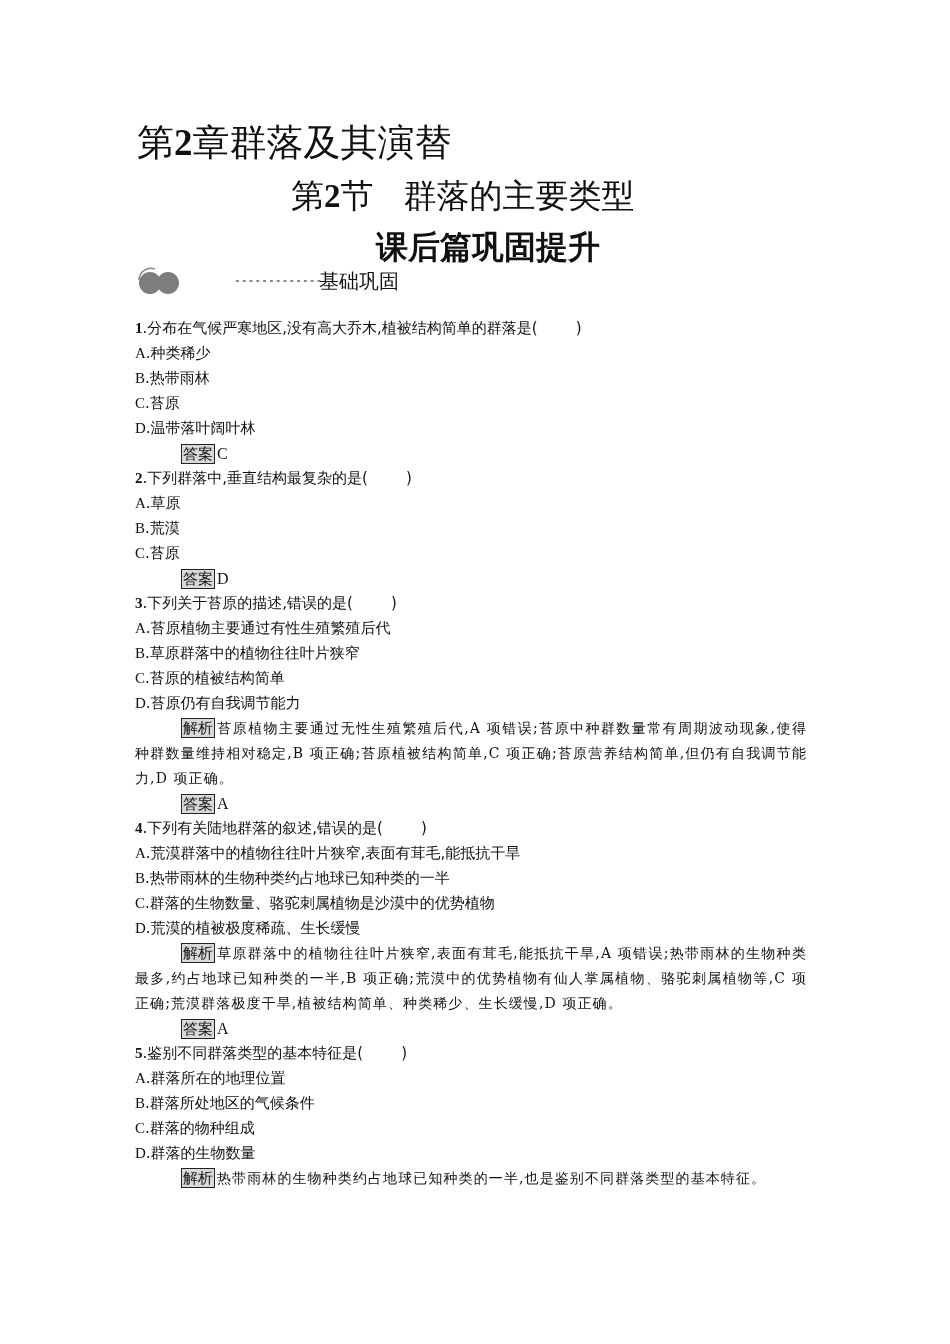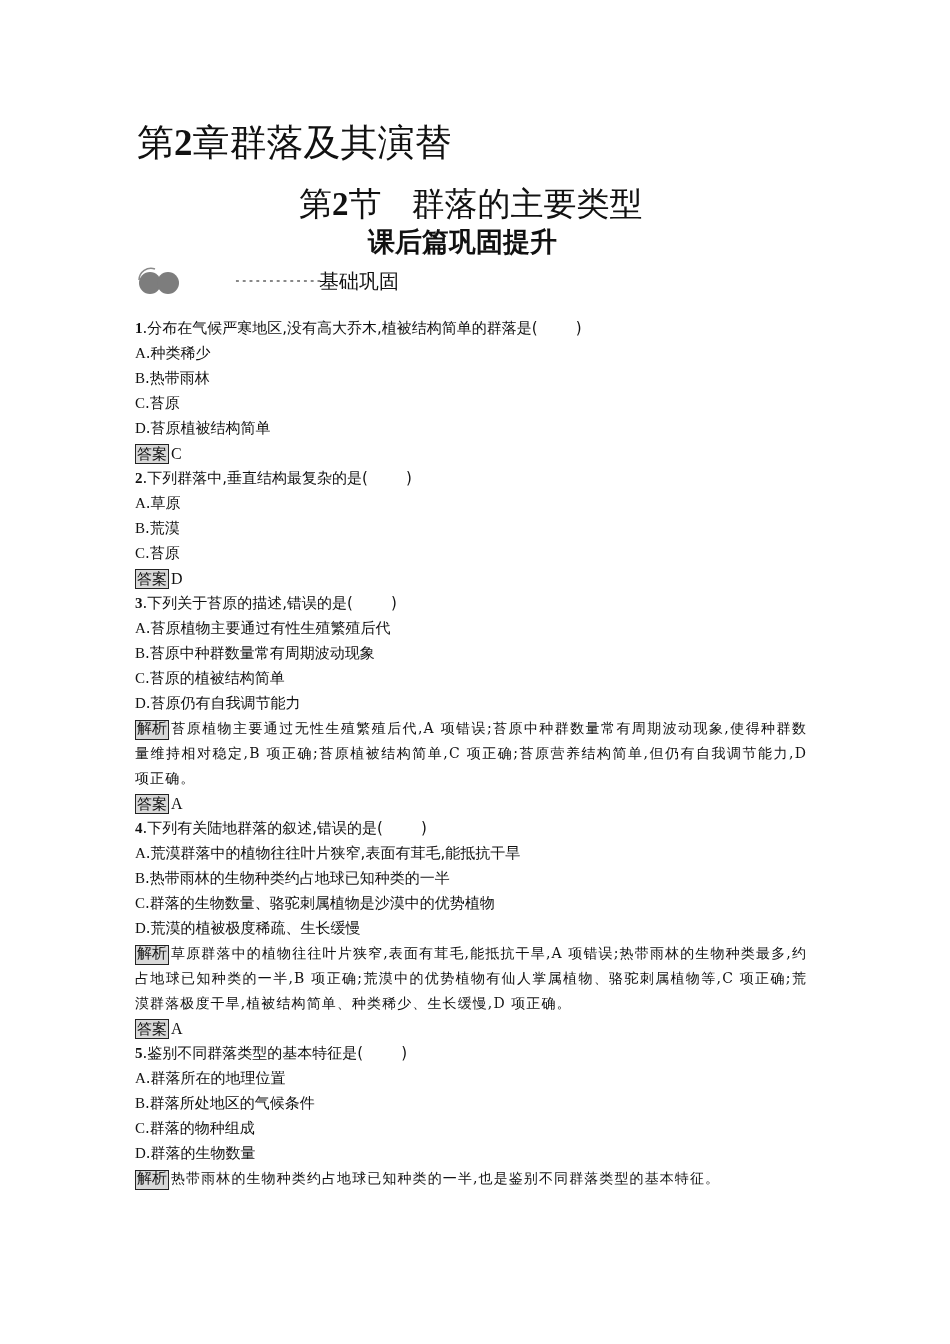--- a/index.html
+++ b/index.html
@@ -4,47 +4,47 @@
   <style>
     html, body { margin: 0; padding: 0; background: #ffffff; }
     body { width: 950px; height: 1344px; position: relative; overflow: hidden;
            font-family: "DejaVu Serif", "Liberation Serif", serif; color: #111; }
     .page { position: absolute; left: 0; top: 0; width: 950px; height: 1344px; }
 
     .chapter-title { position: absolute; left: 137px; top: 120px; font-size: 37px; line-height: 46px;
                      font-family: "DejaVu Sans", "Liberation Sans", sans-serif; font-weight: normal; letter-spacing: 0px; margin: 0; }
     .chapter-title .num { font-family: "Liberation Serif", serif; font-weight: bold; }
     .section-title { position: absolute; left: 287px; top: 172px; font-size: 33px; line-height: 40px;
-                     font-family: "DejaVu Sans", "Liberation Sans", sans-serif; margin: 12px; font-weight: normal; }
+                     font-family: "DejaVu Sans", "Liberation Sans", sans-serif; margin: 4px; font-weight: normal; }
     .section-title .num { font-family: "Liberation Serif", serif; font-weight: bold; }
     .section-title .gap { display: inline-block; width: 30px; }
-    .sub-title { position: absolute; left: 368px; top: 224px; font-size: 27px; line-height: 36px;
-                 font-family: Liberation Sans, sans-serif; margin: 0; }
+    .sub-title { position: absolute; left: 368px; top: 224px; font-size: 32px; line-height: 36px;
+                 font-family: Liberation Mono, monospace; margin: 8px; }
     .sub-title b { font-weight: bold; }
 
     .band { position: absolute; left: 135px; top: 266px; height: 30px; width: 320px; text-align: right; }
     .band-icon { position: absolute; left: 0; top: 0; width: 50px; height: 30px; }
     .band-dots { position: absolute; left: 99px; top: 13px; width: 88px; height: 4px;
                  background-image: radial-gradient(circle, #888 1.1px, transparent 1.4px);
                  background-size: 6.8px 4px; background-repeat: repeat-x; }
     .band-label { position: absolute; left: 184px; top: 3px; font-size: 20px; line-height: 24px;
                   font-family: "DejaVu Sans", "Liberation Sans", sans-serif; }
 
     .content { position: absolute; left: 135px; top: 316px; width: 672px; }
     .line { font-size: 15px; line-height: 25px; height: 25px; white-space: nowrap;
             font-family: "DejaVu Sans", "Liberation Sans", sans-serif; }
     .q-num { font-family: "Liberation Serif", serif; font-weight: bold; }
     .opt-letter { font-family: "Liberation Serif", serif; }
     .paren { display: inline-block; }
     .badge { display: inline-block; background: #d9d9d9; border: 1px solid #222; font-size: 15px;
-             line-height: 18px; padding: 0 1px; margin-right: 2px; font-family: "DejaVu Sans", "Liberation Sans", sans-serif; }
+             line-height: 18px; padding: 0 1px; margin-right: 2px; font-family: "DejaVu Sans", "Liberation Sans", sans-serif; margin-left: 46px; }
     .answer-val { font-family: "Liberation Serif", serif; font-size: 16px; }
     .analysis { font-size: 14px; line-height: 25px; font-family: "DejaVu Serif", "Liberation Serif", serif;
                 letter-spacing: 1.1px; text-align: justify; white-space: normal; }
-    .analysis .badge { letter-spacing: 0; font-family: Liberation Mono, monospace; }
+    .analysis .badge { letter-spacing: 0; }
   </style>
 </head>
 <body>
 
 <div class="page">
 
   <h1 class="chapter-title"><span>第</span><span class="num">2</span><span>章群落及其演替</span></h1>
 
   <h2 class="section-title"><span>第</span><span class="num">2</span><span>节</span><span class="gap"></span><span>群落的主要类型</span></h2>
 
@@ -59,34 +59,34 @@
     <div class="band-dots"></div>
     <div class="band-label">基础巩固</div>
   </div>
 
   <div class="content" id="content">
       <div>
         <div class="line"><span class="q-num">1</span><span>.分布在气候严寒地区,没有高大乔木,植被结构简单的群落是(</span><span class="paren" style="white-space:pre">        )</span></div>
         <div class="line"><span class="opt-letter">A</span><span>.种类稀少</span></div>
         <div class="line"><span class="opt-letter">B</span><span>.热带雨林</span></div>
         <div class="line"><span class="opt-letter">C</span><span>.苔原</span></div>
-        <div class="line"><span class="opt-letter">D</span><span>.苔原植被结构简单</span></div>
+        <div class="line"><span class="opt-letter">D</span><span>.温带落叶阔叶林</span></div>
         <div class="line"><span class="badge">答案</span><span class="answer-val">C</span></div>
       </div>
       <div>
         <div class="line"><span class="q-num">2</span><span>.下列群落中,垂直结构最复杂的是(</span><span class="paren" style="white-space:pre">        )</span></div>
         <div class="line"><span class="opt-letter">A</span><span>.草原</span></div>
         <div class="line"><span class="opt-letter">B</span><span>.荒漠</span></div>
         <div class="line"><span class="opt-letter">C</span><span>.苔原</span></div>
         <div class="line"><span class="badge">答案</span><span class="answer-val">D</span></div>
       </div>
       <div>
         <div class="line"><span class="q-num">3</span><span>.下列关于苔原的描述,错误的是(</span><span class="paren" style="white-space:pre">        )</span></div>
         <div class="line"><span class="opt-letter">A</span><span>.苔原植物主要通过有性生殖繁殖后代</span></div>
-        <div class="line"><span class="opt-letter">B</span><span>.苔原中种群数量常有周期波动现象</span></div>
+        <div class="line"><span class="opt-letter">B</span><span>.草原群落中的植物往往叶片狭窄</span></div>
         <div class="line"><span class="opt-letter">C</span><span>.苔原的植被结构简单</span></div>
         <div class="line"><span class="opt-letter">D</span><span>.苔原仍有自我调节能力</span></div>
         <div class="analysis"><span class="badge">解析</span><span>苔原植物主要通过无性生殖繁殖后代,A 项错误;苔原中种群数量常有周期波动现象,使得种群数量维持相对稳定,B 项正确;苔原植被结构简单,C 项正确;苔原营养结构简单,但仍有自我调节能力,D 项正确。</span></div>
         <div class="line"><span class="badge">答案</span><span class="answer-val">A</span></div>
       </div>
       <div>
         <div class="line"><span class="q-num">4</span><span>.下列有关陆地群落的叙述,错误的是(</span><span class="paren" style="white-space:pre">        )</span></div>
         <div class="line"><span class="opt-letter">A</span><span>.荒漠群落中的植物往往叶片狭窄,表面有茸毛,能抵抗干旱</span></div>
         <div class="line"><span class="opt-letter">B</span><span>.热带雨林的生物种类约占地球已知种类的一半</span></div>
         <div class="line"><span class="opt-letter">C</span><span>.群落的生物数量、骆驼刺属植物是沙漠中的优势植物</span></div>

